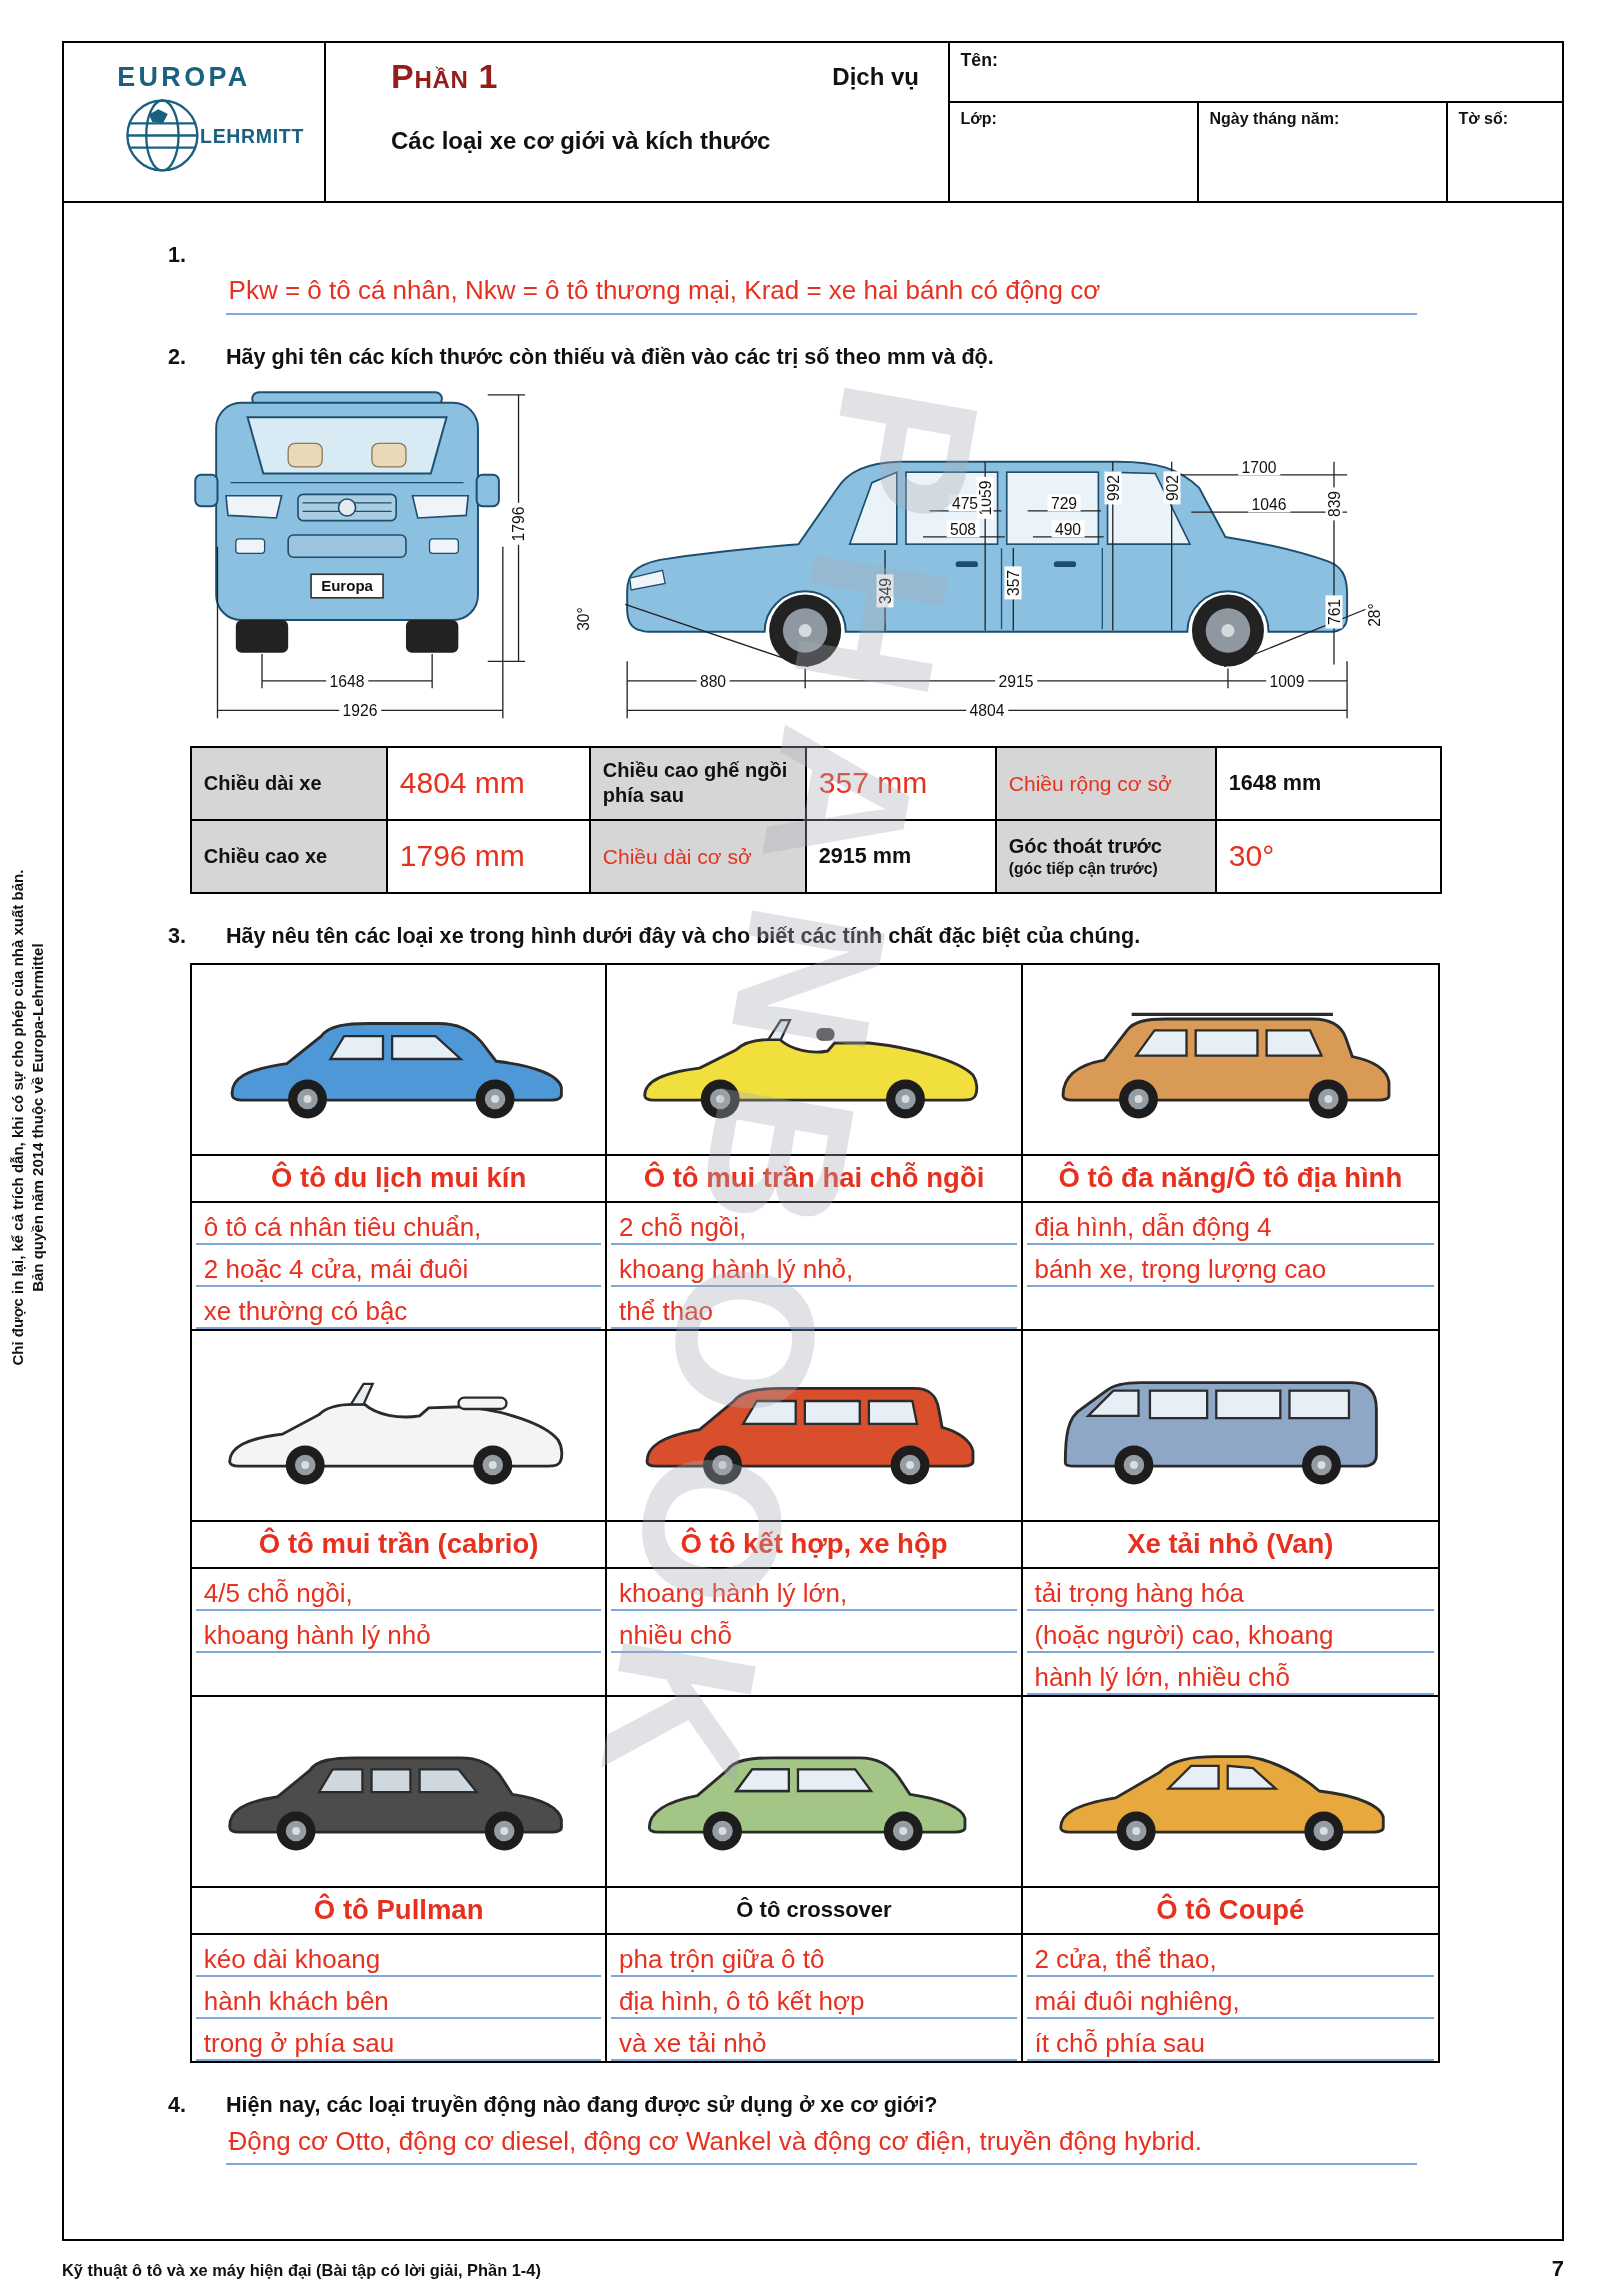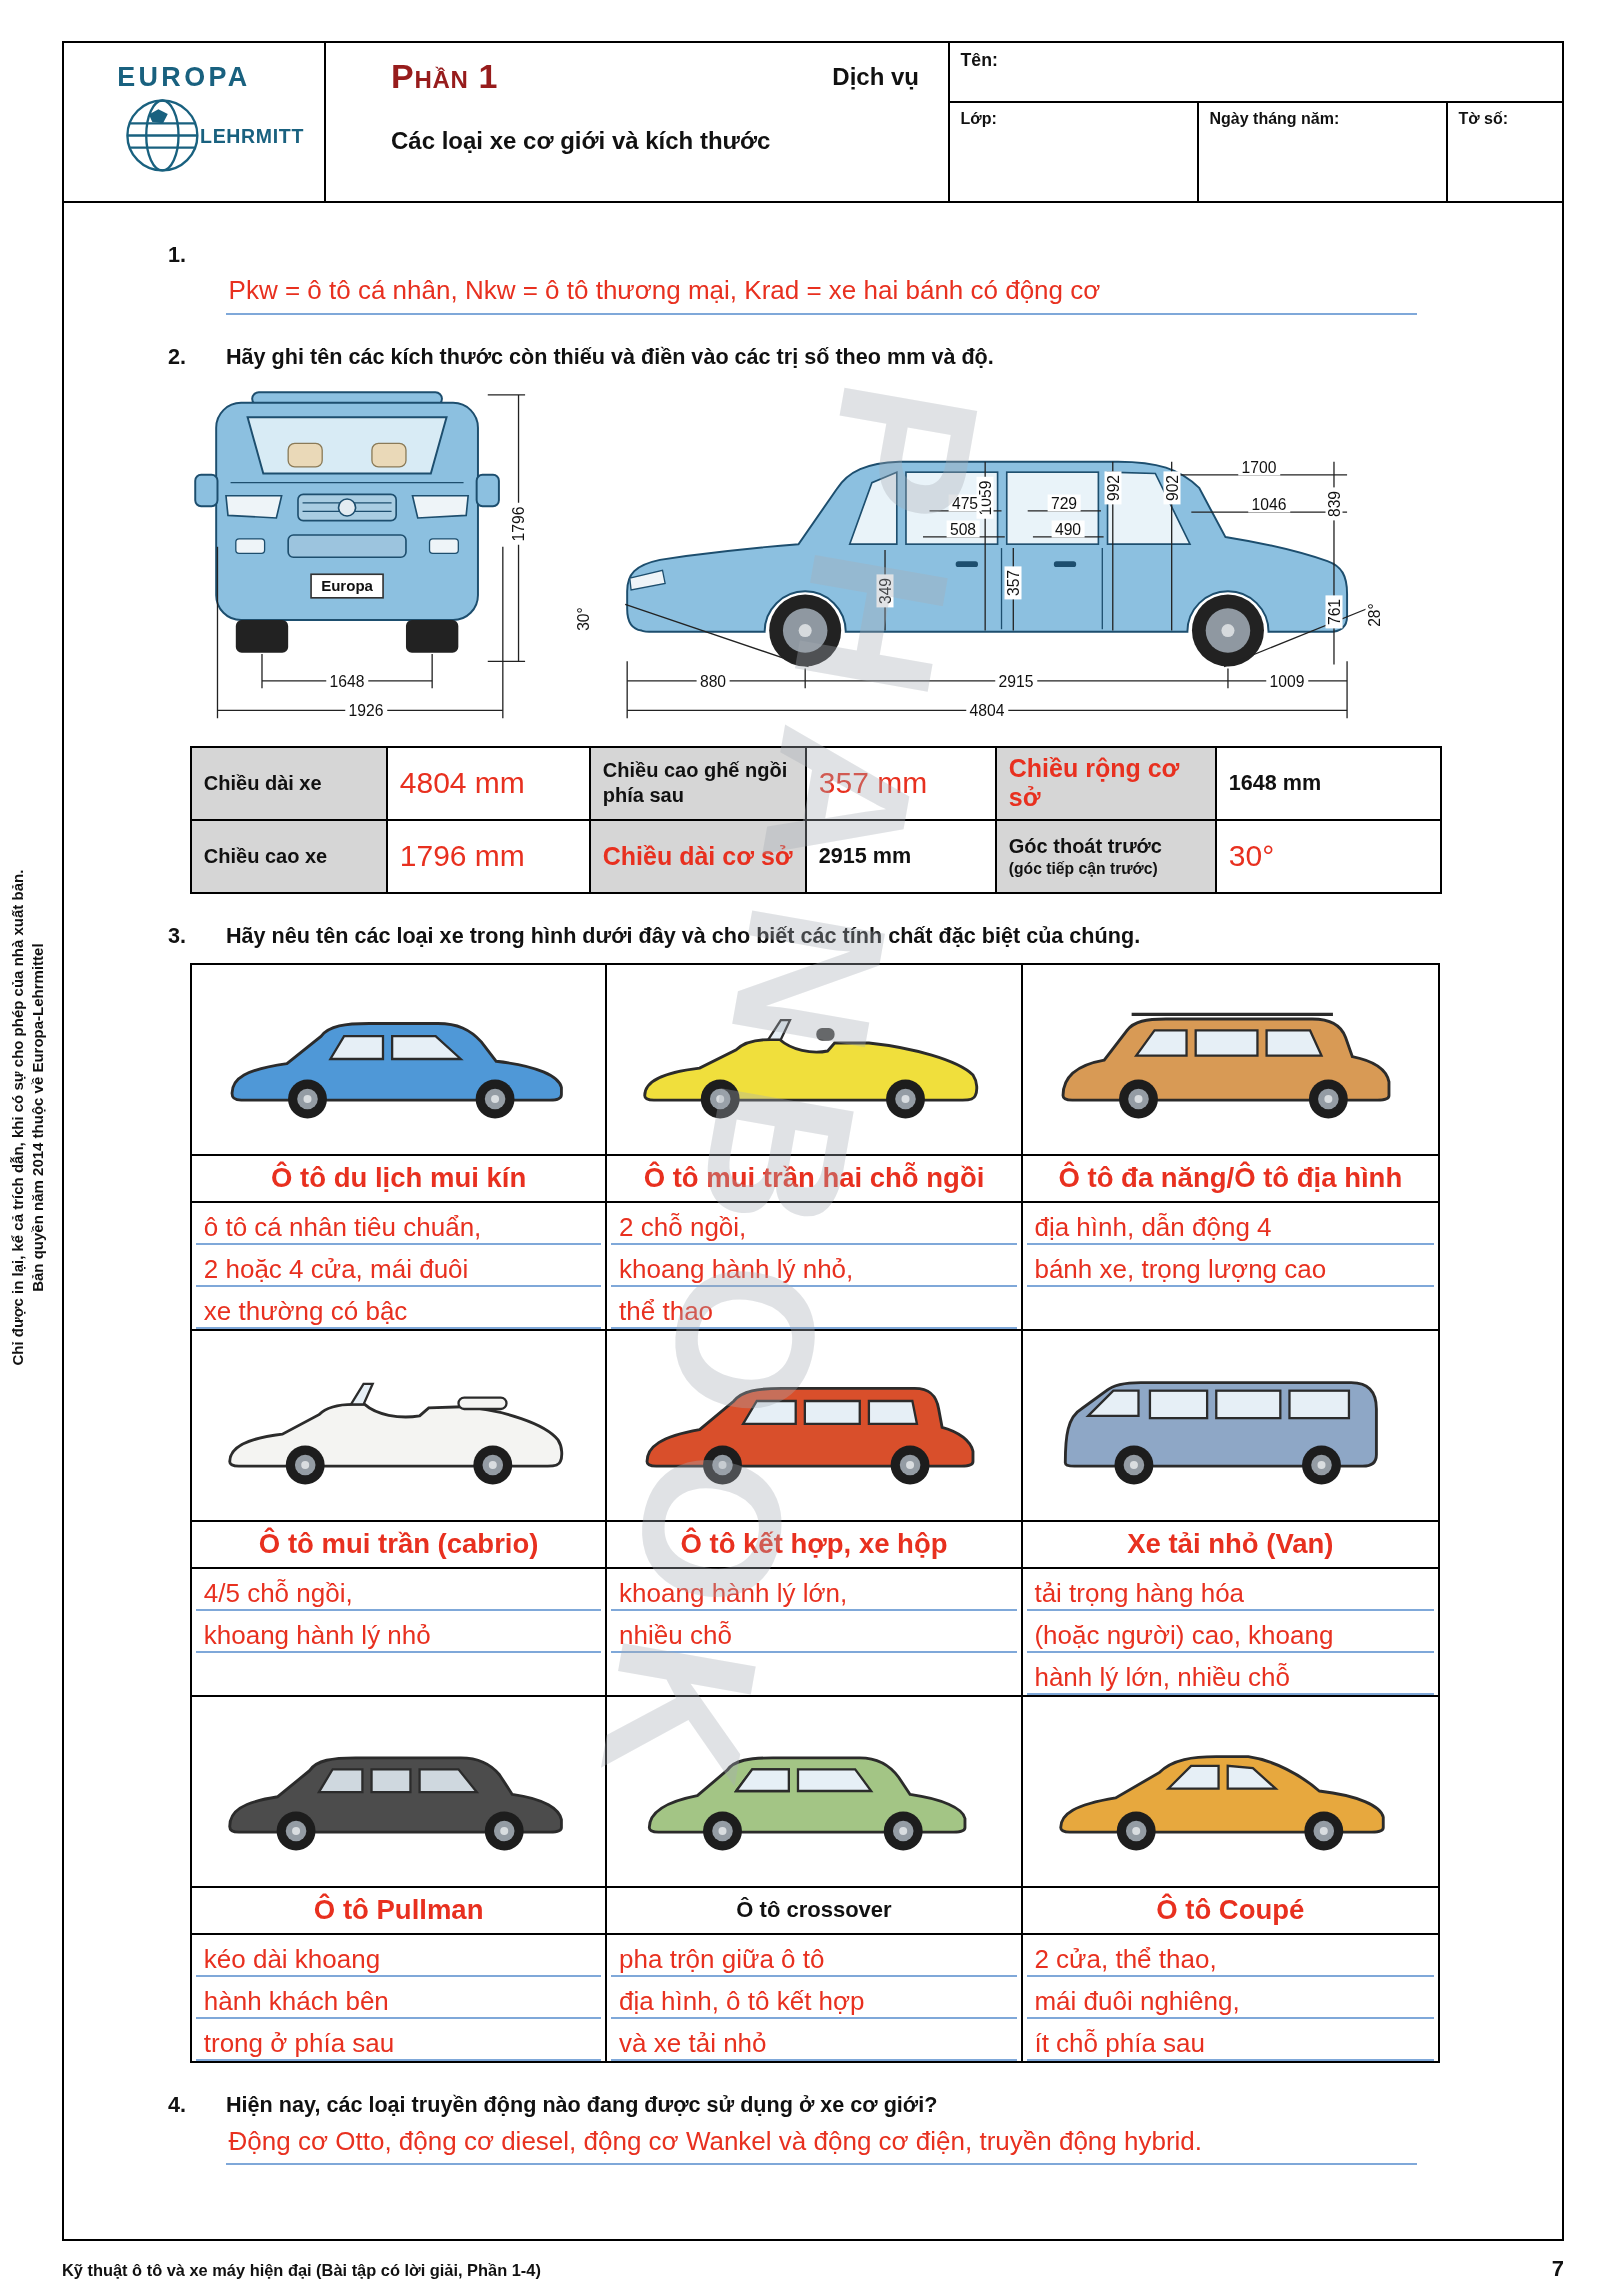--- a/index.html
+++ b/index.html
@@ -45,21 +45,21 @@
   .dg-svg{position:absolute;inset:0;width:100%;height:100%}
   .dim{position:absolute;transform:translate(-50%,-50%);font-size:15.7px;line-height:17px;background:#fff;
        padding:0 3.3px;white-space:nowrap;color:#111}
   .dim.rot{transform:translate(-50%,-50%) rotate(-90deg)}
 
   
   .dim-table{border-collapse:collapse;width:1250px;margin-top:6px;table-layout:fixed}
   .dim-table td{border:2px solid #000;height:73px;padding:3.9px 11.8px;vertical-align:middle}
   .t-label{background:var(--table-gray);font-weight:bold;font-size:20px;line-height:25px}
   .t-ans{color:var(--answer-red);font-size:30px}
-  .t-anslabel{background:var(--table-gray);color:var(--answer-red);font-weight:bold;font-size:25px;line-height:29px}
+  .t-anslabel{background:var(--table-gray);color:var(--answer-red);font-weight:normal;font-size:21px;line-height:29px}
   .t-val{font-weight:bold;font-size:21.6px}
   .t-sub{display:block;font-size:15.7px;line-height:19.6px}
 
   
   .car-grid{display:grid;grid-template-columns:repeat(3,1fr);border:2px solid #000;width:1250px;margin-top:11.8px}
   .card{display:flex;flex-direction:column;border-right:2px solid #000}
   .card:nth-child(3n){border-right:none}
   .card.rowline{border-bottom:2px solid #000}
   .car-img{height:191px;border-bottom:2px solid #000;display:flex;align-items:center;justify-content:center}
   .car-img svg{width:366px;height:144px}
@@ -214,21 +214,21 @@
             <line x1="1288" y1="235" x2="1396" y2="235"></line>
             <line x1="1062" y1="255" x2="1062" y2="378"></line>
             <line x1="1258" y1="252" x2="1258" y2="378"></line>
             <line x1="665" y1="338" x2="945" y2="433"></line>
             <line x1="1580" y1="433" x2="1805" y2="342"></line>
           </g>
         </svg>
 
         <span class="dim rot" style="left:328px;top:141px">1796</span>
         <span class="dim" style="left:157px;top:298px">1648</span>
-        <span class="dim" style="left:176px;top:327px">1926</span>
+        <span class="dim" style="left:170px;top:327px">1926</span>
         <span class="dim rot" style="left:393px;top:236px">30°</span>
         <span class="dim" style="left:523px;top:298px">880</span>
         <span class="dim" style="left:826px;top:298px">2915</span>
         <span class="dim" style="left:1097px;top:298px">1009</span>
         <span class="dim" style="left:797px;top:327px">4804</span>
         <span class="dim rot" style="left:795px;top:115px">1059</span>
         <span class="dim rot" style="left:923px;top:105px">992</span>
         <span class="dim rot" style="left:982px;top:105px">902</span>
         <span class="dim" style="left:1069px;top:84px">1700</span>
         <span class="dim" style="left:1079px;top:121px">1046</span>

